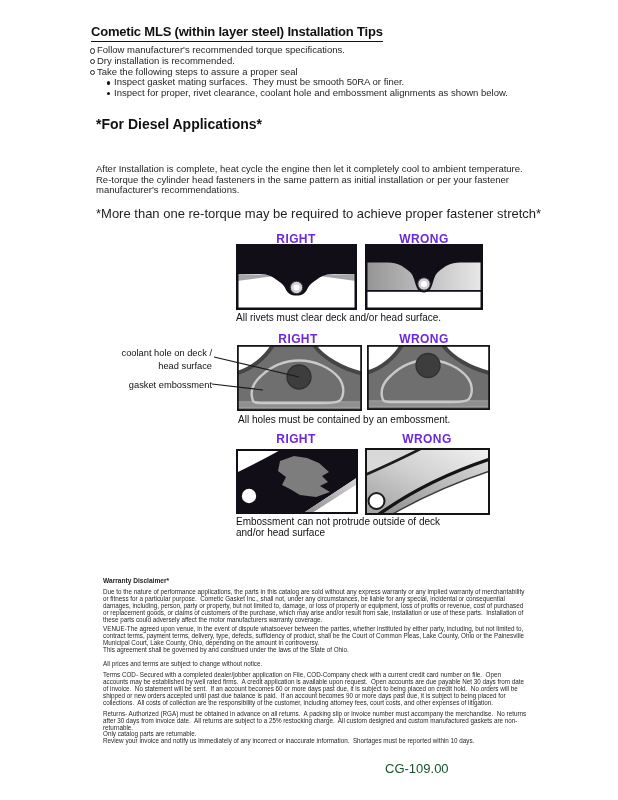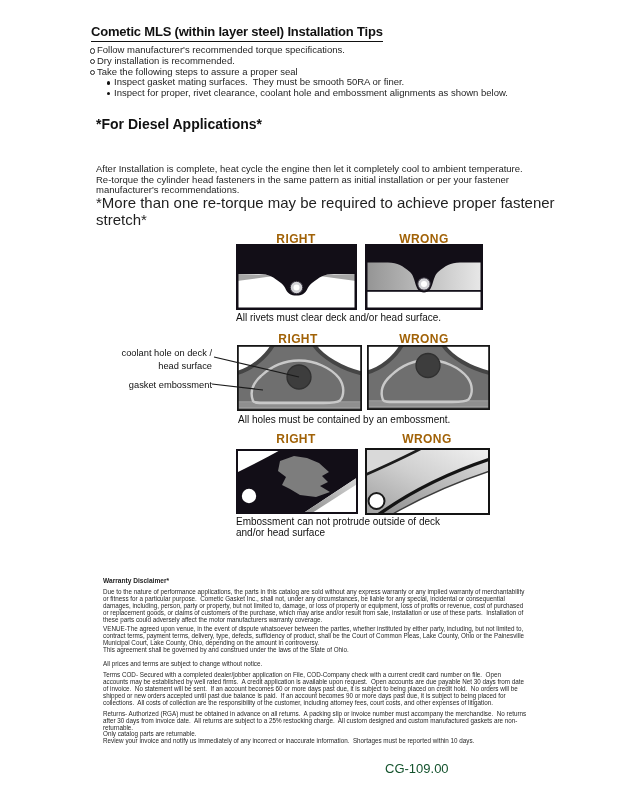--- a/index.html
+++ b/index.html
@@ -27,24 +27,24 @@
     width:3.2px; height:3.2px; border:0.9px solid #2a2a2a; border-radius:50%;
   }
   .tip.sub { margin-left:17px; }
   .tip.sub::before { background:#111; border:none; width:3.6px; height:3.6px; top:3.8px; }
 
   
   .diesel-h { left:96px; top:116px; font-size:14px; font-weight:bold; color:#111; }
   .para { font-size:9.5px; line-height:10.6px; white-space:pre-wrap; }
   .p1 { left:96px; top:135px; width:458px; }
   .p2 { left:96px; top:164px; width:436px; }
-  .note { left:96px; top:194px; width:470px; font-size:15px; }
-
-  
-  .rw-label { width:90px; text-align:center; font-size:12px; font-weight:bold; letter-spacing:0.4px; color:#a16207; }
+  .note { left:96px; top:206px; width:470px; font-size:13px; }
+
+  
+  .rw-label { width:90px; text-align:center; font-size:12px; font-weight:bold; letter-spacing:0.4px; color:#6d28d9; }
   .caption { font-size:10px; line-height:11px; color:#101010; white-space:pre-wrap; }
   .panel svg { display:block; }
 
   
   .ann { width:104px; text-align:right; font-size:9.3px; line-height:13px; color:#101010; }
 
   
   .legal-h { left:103px; top:577px; font-size:6.6px; font-weight:bold; color:#1c1c1c; }
   .fine { left:103px; width:424px; font-size:6.3px; line-height:7px; color:#262626; white-space:pre-wrap; }
   .lp1 { top:588px; } .lp2 { top:625px; } .lp3 { top:660px; }

